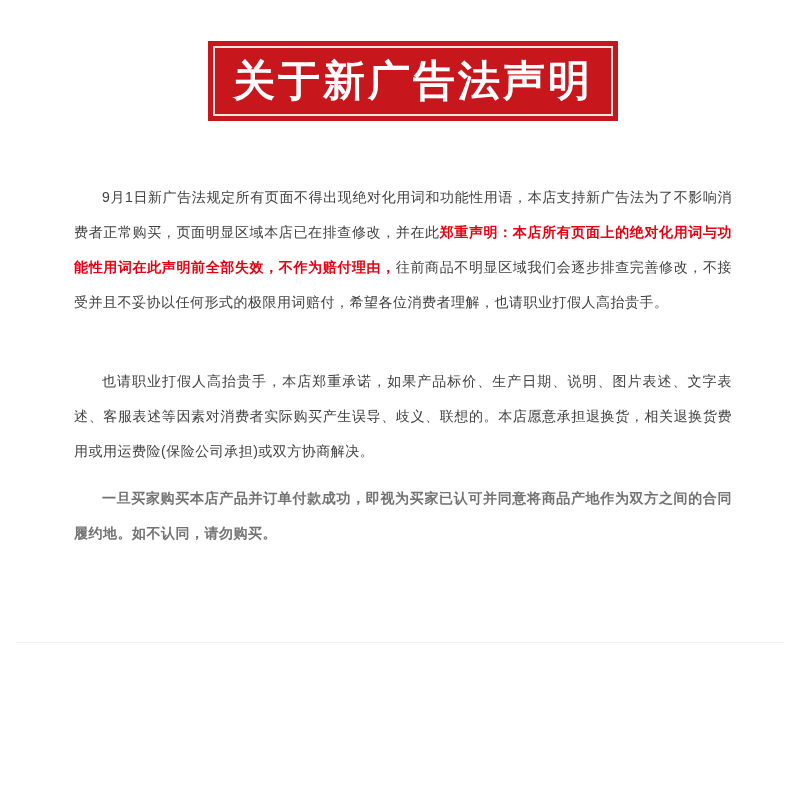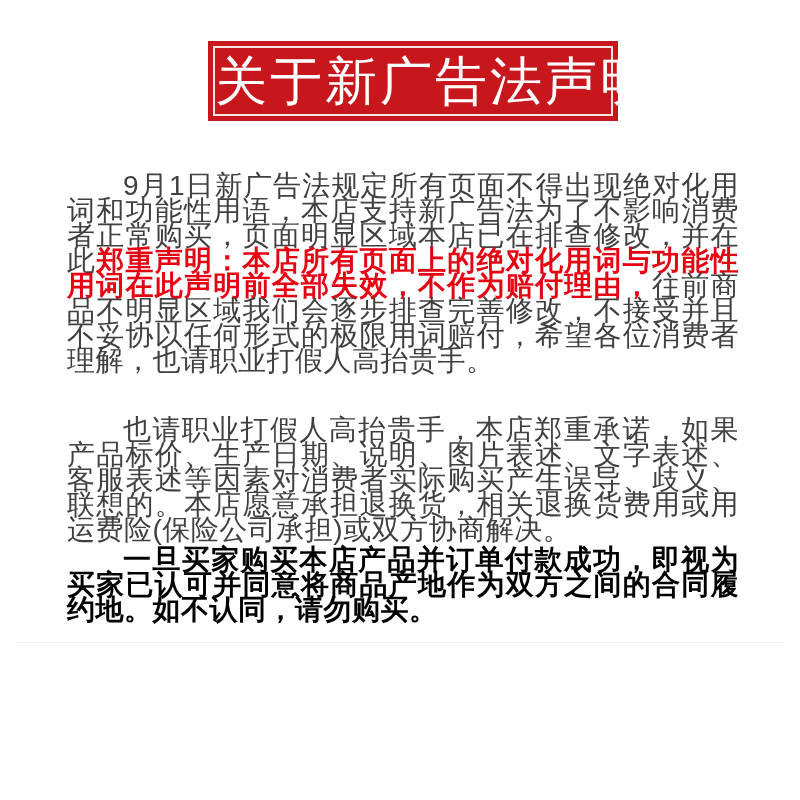--- a/index.html
+++ b/index.html
@@ -24,55 +24,55 @@
     padding: 5px;
   }
   .banner-inner {
     border: 2px solid #f3e3e3;
     text-align: center;
     height: 66px;
     line-height: 66px;
   }
   .banner-title {
     color: #ffffff;
-    font-size: 52px;
-    font-weight: normal;
+    font-size: 42px;
+    font-weight: bold;
     letter-spacing: 3px;
     white-space: nowrap;
   }
   .statement-body {
     position: absolute;
     top: 168px;
     left: 62px;
     width: 682px;
   }
   .statement-body p {
-    margin: 5px;
-    font-size: 28px;
-    line-height: 25px;
+    margin: 12px;
+    font-size: 14px;
+    line-height: 35px;
     color: #404040;
     text-indent: 2em;
     text-align: justify;
     letter-spacing: 0.5px;
   }
   p.para-commitment {
     margin-top: 44px;
   }
   p.para-agreement {
     margin-top: 2px;
   }
   .seg-normal {
     color: #404040;
   }
   .seg-red-bold {
     color: #e60012;
     font-weight: bold;
   }
   .seg-darkred-bold {
-    color: #000000;
+    color: #737373;
     font-weight: bold;
   }
   .divider {
     position: absolute;
     top: 642px;
     left: 16px;
     width: 768px;
     height: 1px;
     background: #f1eeee;
   }

